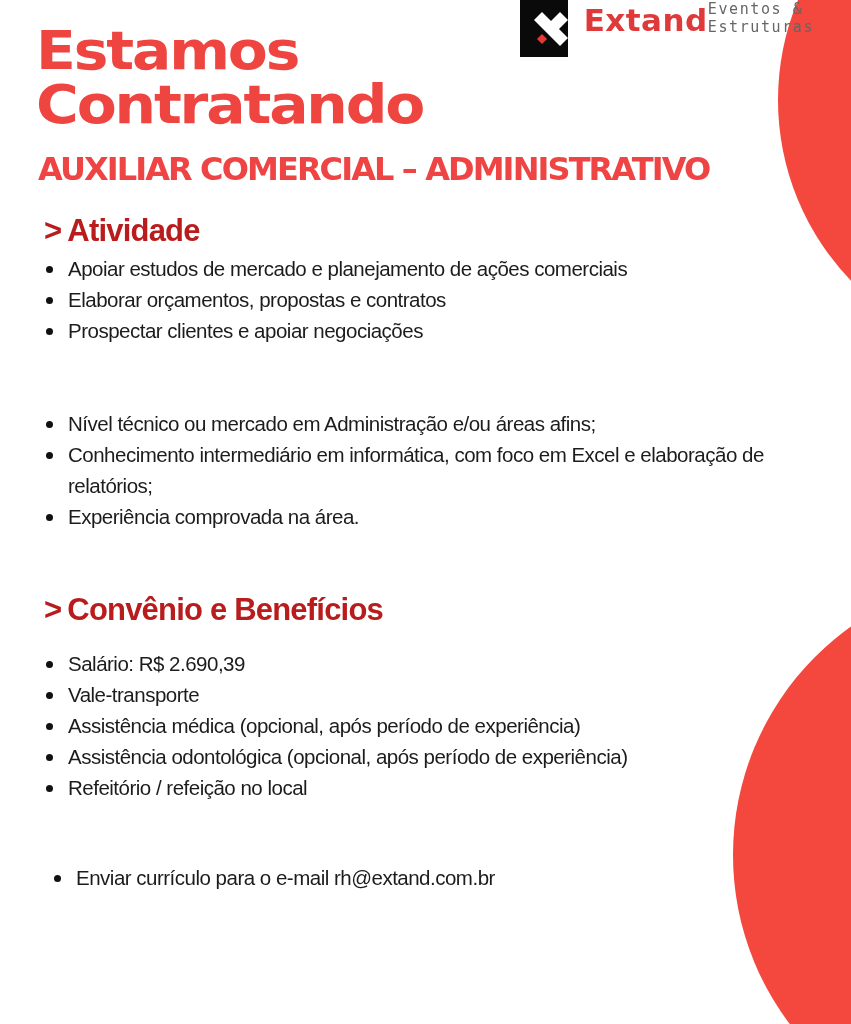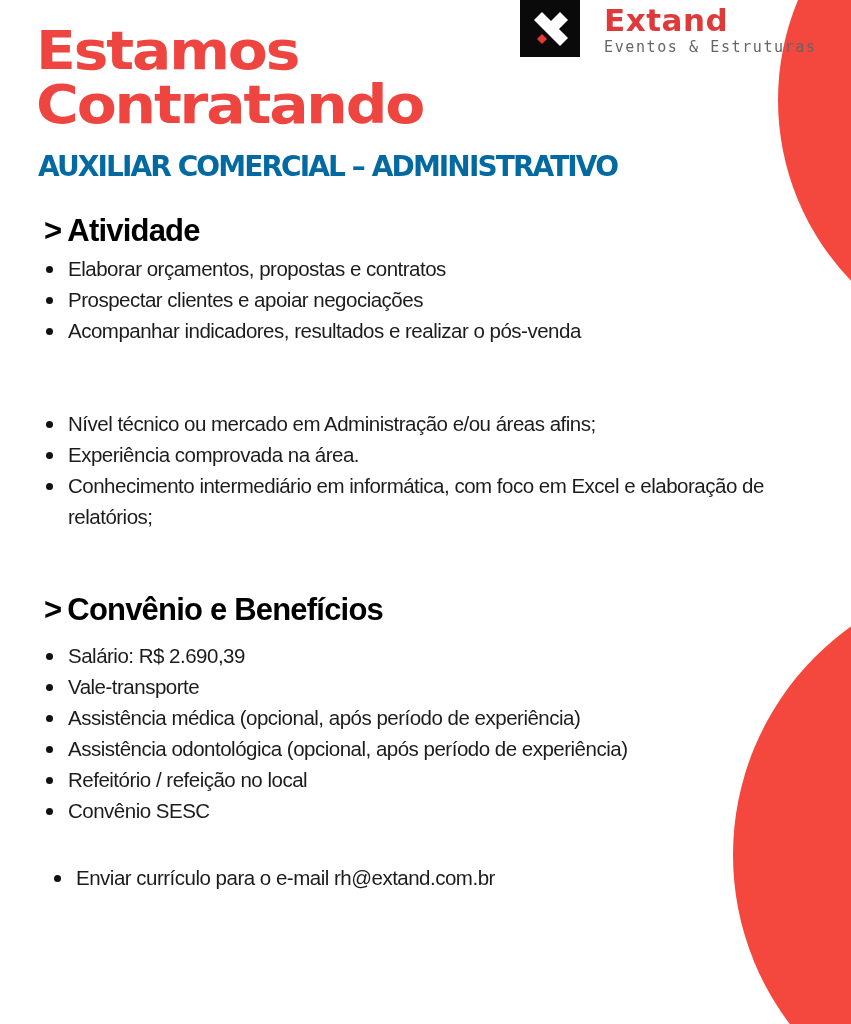--- a/index.html
+++ b/index.html
@@ -41,23 +41,23 @@
       align-items: flex-start;
     }
     .logo-box {
       width: 60px;
       height: 57px;
       background: #0a0a0a;
       position: relative;
     }
     .logo-box svg { position: absolute; left: 0; top: 0; }
     .logo-text {
-      margin-left: 24px;
+      margin-left: 16px;
       display: flex;
-      flex-direction: column;
+      flex-direction: row;
     }
     .logo-name {
       font-family: "DejaVu Sans", sans-serif;
       font-weight: bold;
       font-size: 31px;
       color: #e0393a;
       line-height: 36px;
       letter-spacing: 0.5px;
       margin-top: 2px;
     }
@@ -82,34 +82,34 @@
       letter-spacing: -2px;
       transform: scaleX(1.08);
       transform-origin: left;
     }
     .job-title {
       position: absolute;
       left: 38px;
       top: 150px;
       font-family: "DejaVu Sans", sans-serif;
       font-weight: bold;
-      font-size: 28px;
+      font-size: 32px;
       letter-spacing: -1.9px;
-      color: #0369a1;
+      color: #ef4444;
       white-space: nowrap;
     }
     .section {
       position: absolute;
       left: 44px;
     }
     .section-heading {
       font-family: "Liberation Sans", sans-serif;
       font-weight: bold;
       font-size: 31px;
-      color: #000000;
+      color: #b91c1c;
       letter-spacing: -0.8px;
       line-height: 36px;
       white-space: nowrap;
     }
     .section-heading .arrow { margin-right: 6px; }
     ul.items {
       list-style: none;
       margin: 0;
       padding: 0;
     }
@@ -131,21 +131,21 @@
       height: 7px;
       border-radius: 50%;
       background: #111;
     }
     #sec-atividade { top: 213px; }
     #sec-atividade ul { margin-top: 4px; }
     #sec-requisitos { top: 400px; }
     #sec-requisitos ul { margin-top: 8px; }
     #sec-requisitos ul li { width: 760px; }
     #sec-salario { top: 592px; }
-    #sec-salario ul { margin-top: 12px; }
+    #sec-salario ul { margin-top: 20px; }
     #sec-candidatar { top: 842px; left: 52px; }
     #sec-candidatar ul { margin-top: 20px; }
   </style>
 </head>
 <body>
 
 <div class="circle-top"></div>
 <div class="circle-bottom"></div>
 
 <div class="logo">
@@ -167,45 +167,44 @@
   <div class="hero-line">Contratando</div>
 </div>
 
 <div class="job-title">AUXILIAR COMERCIAL – ADMINISTRATIVO</div>
 
 <div class="section" id="sec-atividade">
   <div class="section-heading">
     <span class="arrow">&gt;</span><span>Atividade</span>
   </div>
   <ul class="items">
+    <li>Apoiar estudos de mercado e planejamento de ações comerciais</li>
     <li>Elaborar orçamentos, propostas e contratos</li>
     <li>Prospectar clientes e apoiar negociações</li>
-    <li>Acompanhar indicadores, resultados e realizar o pós-venda</li>
   </ul>
 </div>
 
 <div class="section" id="sec-requisitos">
   <ul class="items">
     <li>Nível técnico ou mercado em Administração e/ou áreas afins;</li>
+    <li>Conhecimento intermediário em informática, com foco em Excel e elaboração de relatórios;</li>
     <li>Experiência comprovada na área.</li>
-    <li>Conhecimento intermediário em informática, com foco em Excel e elaboração de relatórios;</li>
   </ul>
 </div>
 
 <div class="section" id="sec-salario">
   <div class="section-heading">
     <span class="arrow">&gt;</span><span>Convênio e Benefícios</span>
   </div>
   <ul class="items">
     <li>Salário: R$ 2.690,39</li>
     <li>Vale-transporte</li>
     <li>Assistência médica (opcional, após período de experiência)</li>
     <li>Assistência odontológica (opcional, após período de experiência)</li>
     <li>Refeitório / refeição no local</li>
-    <li>Convênio SESC</li>
   </ul>
 </div>
 
 <div class="section" id="sec-candidatar">
   <ul class="items">
     <li>Enviar currículo para o e-mail rh@extand.com.br</li>
   </ul>
 </div>
 
 </body></html>

